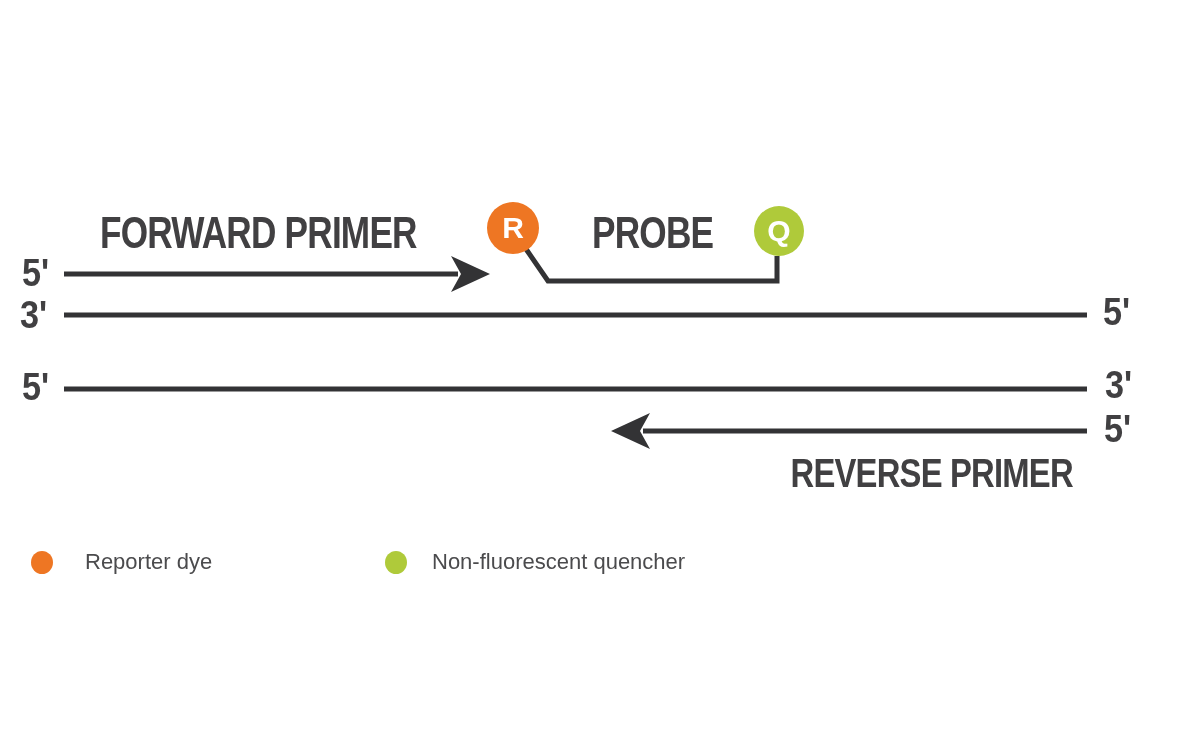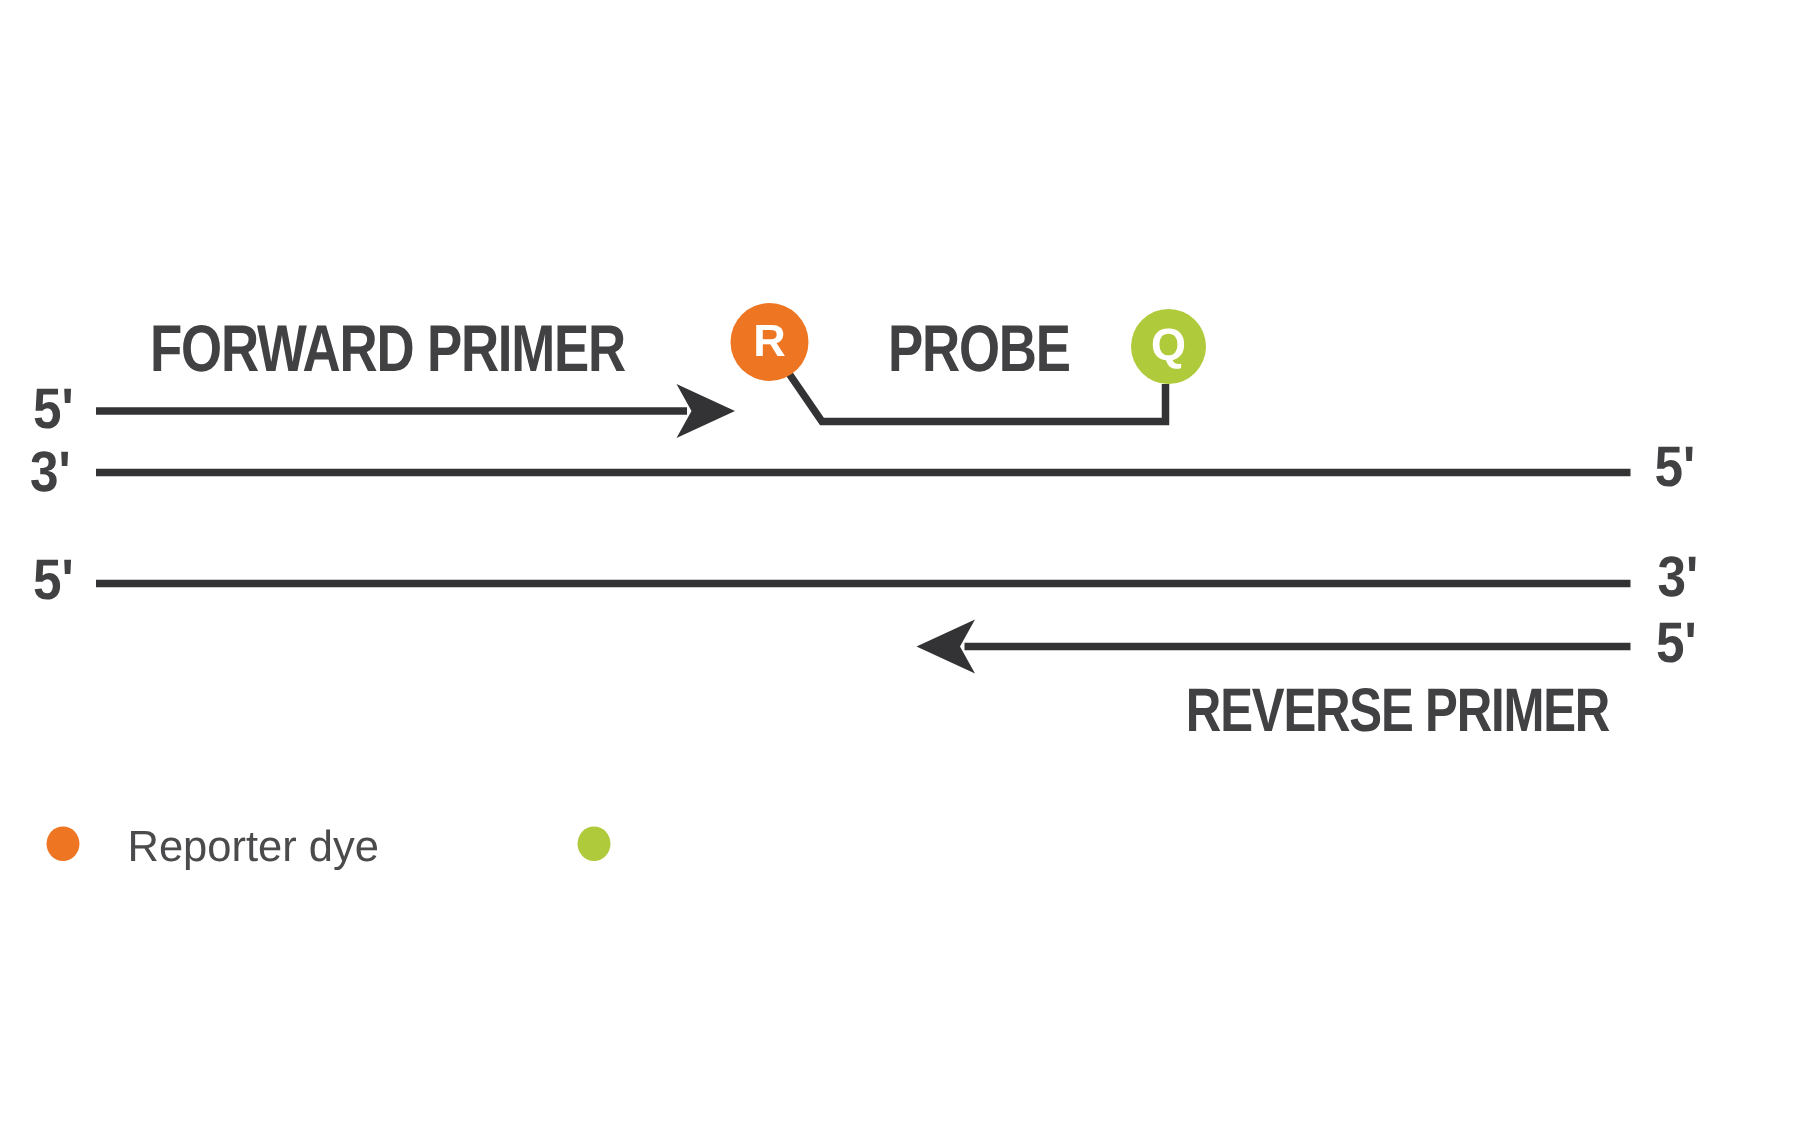--- a/index.html
+++ b/index.html
@@ -45,21 +45,21 @@
     text-align:center;
   }
   .legend{position:absolute;left:0;top:0;width:1200px;height:755px;pointer-events:none;}
   .legend-dot{
     position:absolute;
     width:22px;height:23px;
     border-radius:50%;
   }
   .legend-label{
     position:absolute;
-    font-size:29px;
+    font-size:22px;
     line-height:1;
     color:#4b4b4d;
     white-space:nowrap;
   }
 </style>
 </head>
 <body>
 
 <div class="canvas">
 
@@ -94,15 +94,16 @@
   <div class="end-label" style="left:22px;top:368px;">5'</div>
 
   <div class="end-label" style="left:1103px;top:293px;">5'</div>
   <div class="end-label" style="left:1105px;top:366px;">3'</div>
   <div class="end-label" style="left:1104px;top:410px;">5'</div>
 
   <div class="legend">
     <span class="legend-dot" style="left: 31px; top: 551px; background: rgb(238, 118, 35);"></span>
     <span class="legend-label" style="left:85px;top:551px;">Reporter dye</span>
     <span class="legend-dot" style="left: 385px; top: 551px; background: rgb(175, 202, 58);"></span>
+    <span class="legend-label" style="left:432px;top:551px;">Non-fluorescent quencher</span>
   </div>
 
 </div>
 
 </body></html>

